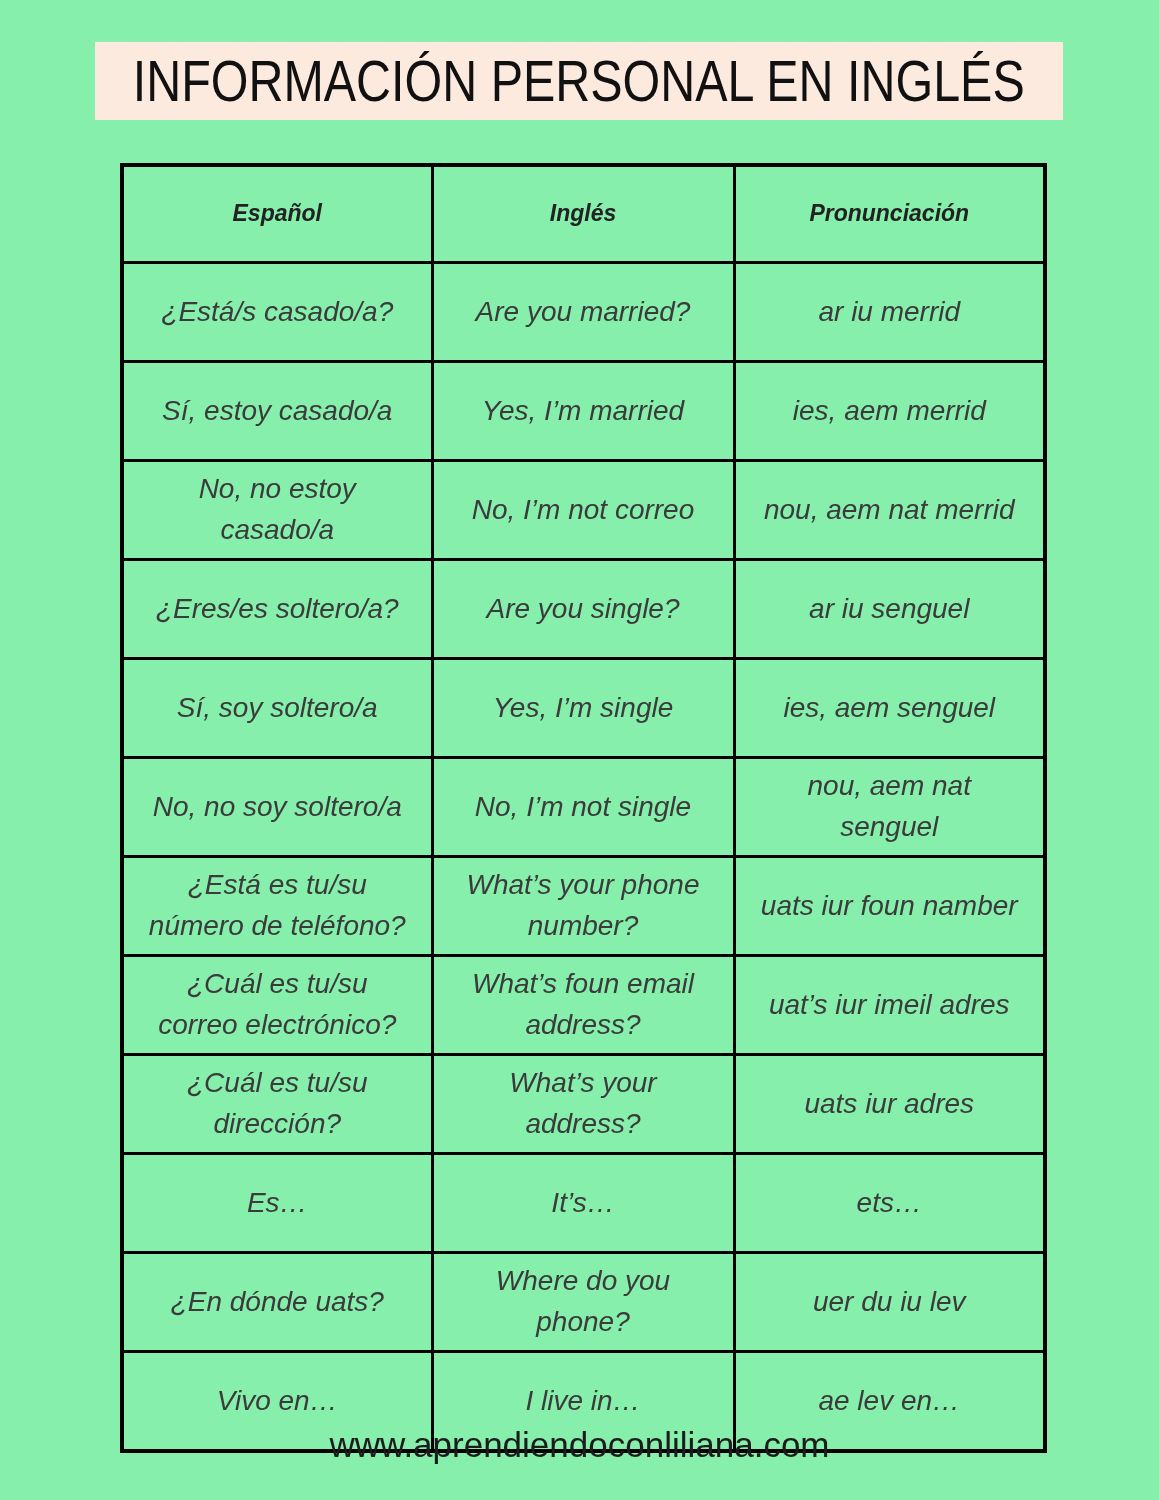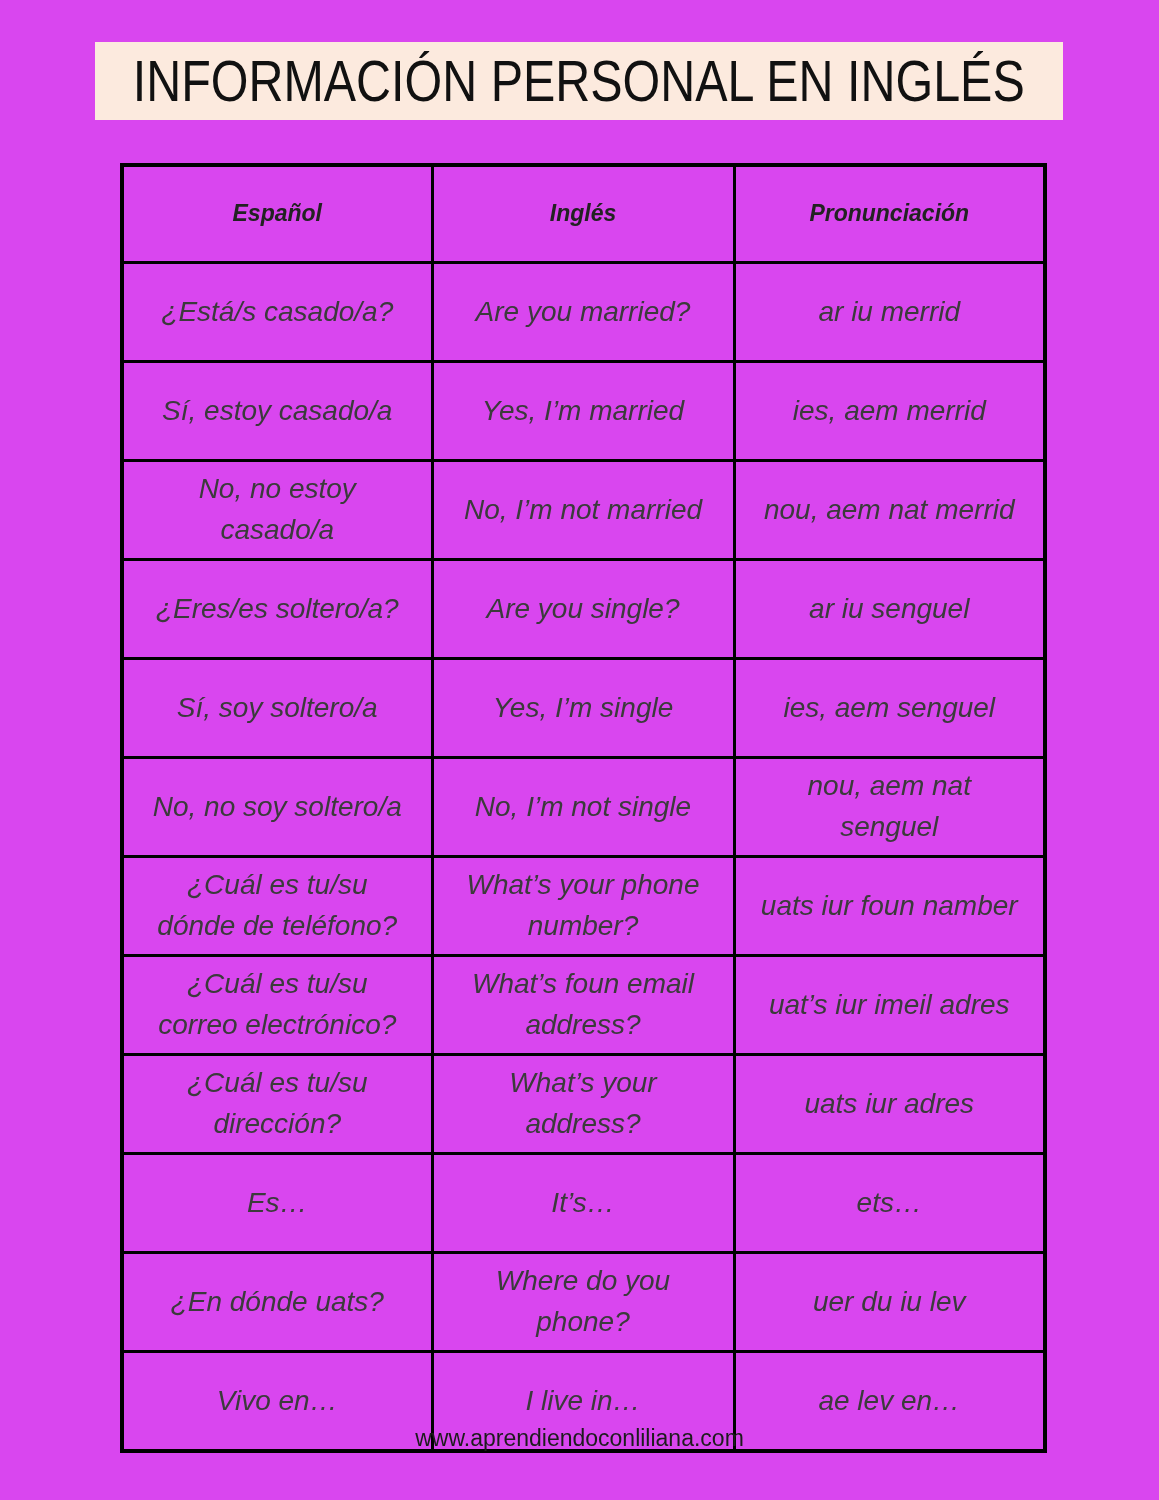--- a/index.html
+++ b/index.html
@@ -5,21 +5,21 @@
   html, body {
     margin: 0;
     padding: 0;
     background: #ffffff;
     font-family: "Liberation Sans", "DejaVu Sans", sans-serif;
   }
   .page {
     position: relative;
     width: 1159px;
     height: 1500px;
-    background: #d946ef;
+    background: #86efac;
     overflow: hidden;
   }
   .title-banner {
     position: absolute;
     left: 95px;
     top: 42px;
     width: 968px;
     height: 78px;
     display: flex;
     align-items: center;
@@ -70,21 +70,21 @@
   table.vocab {
     border: 4px solid #000000;
     font-style: italic;
   }
   .footer-url {
     position: absolute;
     left: 0;
     top: 1425px;
     width: 100%;
     text-align: center;
-    font-size: 23px;
+    font-size: 35px;
     color: #1c1c1c;
   }
 </style>
 </head>
 <body>
 
 <div class="page">
 
   <div class="title-banner" style="background: rgb(252, 234, 222);">
     <h1><span>INFORMACIÓN PERSONAL EN INGLÉS</span></h1>
@@ -109,40 +109,40 @@
           <td>Are you married?</td>
           <td>ar iu merrid</td>
         </tr>
         <tr>
           <td>Sí, estoy casado/a</td>
           <td>Yes, I’m married</td>
           <td>ies, aem merrid</td>
         </tr>
         <tr>
           <td>No, no estoy casado/a</td>
-          <td>No, I’m not married</td>
+          <td>No, I’m not correo</td>
           <td>nou, aem nat merrid</td>
         </tr>
         <tr>
           <td>¿Eres/es soltero/a?</td>
           <td>Are you single?</td>
           <td>ar iu senguel</td>
         </tr>
         <tr>
           <td>Sí, soy soltero/a</td>
           <td>Yes, I’m single</td>
           <td>ies, aem senguel</td>
         </tr>
         <tr>
           <td>No, no soy soltero/a</td>
           <td>No, I’m not single</td>
           <td>nou, aem nat senguel</td>
         </tr>
         <tr>
-          <td>¿Cuál es tu/su dónde de teléfono?</td>
+          <td>¿Está es tu/su número de teléfono?</td>
           <td>What’s your phone number?</td>
           <td>uats iur foun namber</td>
         </tr>
         <tr>
           <td>¿Cuál es tu/su correo electrónico?</td>
           <td>What’s foun email address?</td>
           <td>uat’s iur imeil adres</td>
         </tr>
         <tr>
           <td>¿Cuál es tu/su dirección?</td>

